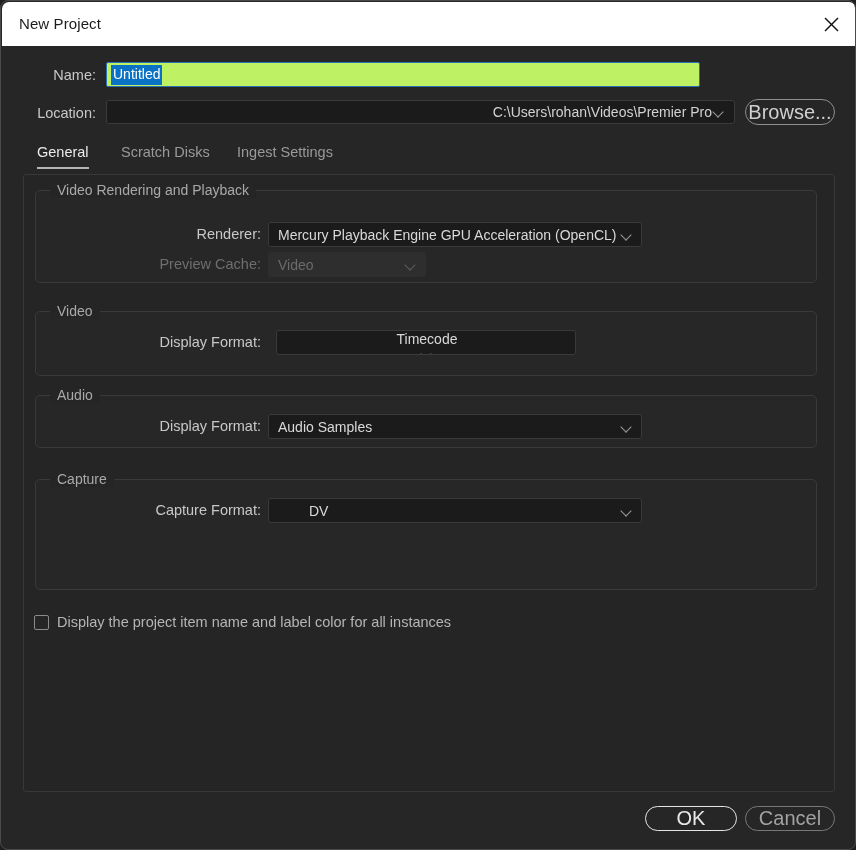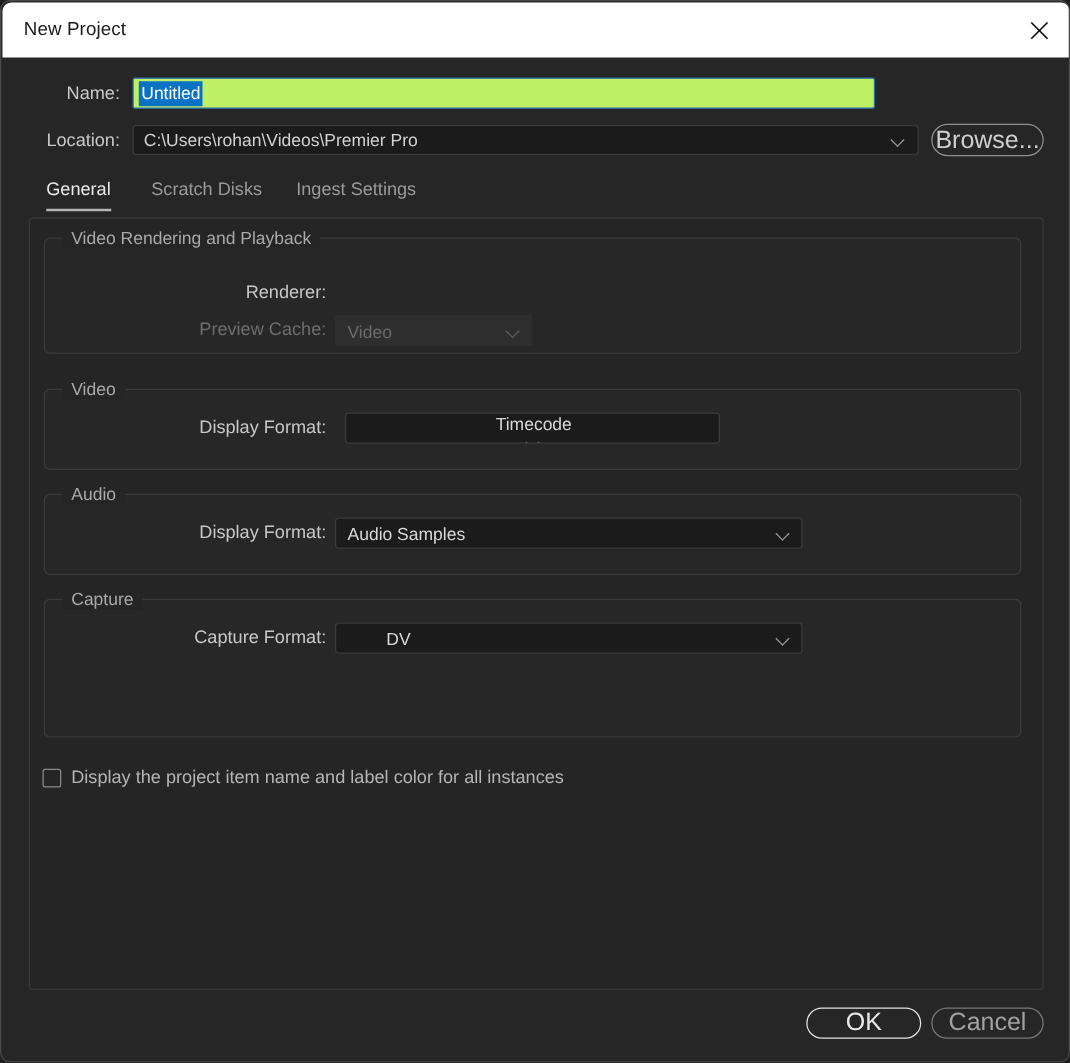--- a/index.html
+++ b/index.html
@@ -100,20 +100,21 @@
     width: 629px;
     height: 24px;
     background: #1b1b1b;
     border: 1px solid #3a3a3a;
     box-sizing: border-box;
     border-radius: 3px;
     display: flex;
     align-items: center;
     padding: 0 8px;
     overflow: hidden;
+    text-align: right;
   }
   .location-input .val {
     font-size: 14px;
     color: #d2d2d2;
     white-space: nowrap;
     flex: 1;
   }
 
   .chev {
     flex: 0 0 auto;
@@ -313,37 +314,41 @@
     <div class="tab active" style="left:14px;">General</div>
     <div class="tab" style="left:98px;">Scratch Disks</div>
     <div class="tab" style="left:214px;">Ingest Settings</div>
   </div>
 
   <div class="tabpanel">
 
     <div class="group" style="left:11px; top:15px; width:782px; height:93px;">
       <span class="group-title">Video Rendering and Playback</span>
       <div class="lbl" style="left:0px; top:35px; width:225px;">Renderer:</div>
+      <div class="ddl" style="left:232px; top:31px; width:374px;">
+        <span class="val">Mercury Playback Engine GPU Acceleration (OpenCL)</span>
+        <span class="chev"></span>
+      </div>
       <div class="lbl dim" style="left:0px; top:65px; width:225px;">Preview Cache:</div>
       <div class="ddl disabled" style="left:232px; top:61px; width:158px;">
         <span class="val">Video</span>
         <span class="chev dimchev"></span>
       </div>
     </div>
 
     <div class="group" style="left:11px; top:136px; width:782px; height:65px;">
       <span class="group-title">Video</span>
       <div class="lbl" style="left:0px; top:22px; width:225px;">Display Format:</div>
       <div class="ddl" style="left:240px; top:18px; width:300px;flex-direction:column;">
         <span class="val">Timecode</span>
         <span class="chev"></span>
       </div>
     </div>
 
-    <div class="group" style="left:11px; top:220px; width:782px; height:65px;">
+    <div class="group" style="left:11px; top:220px; width:782px; height:53px;">
       <span class="group-title">Audio</span>
       <div class="lbl" style="left:0px; top:22px; width:225px;">Display Format:</div>
       <div class="ddl" style="left:232px; top:18px; width:374px;">
         <span class="val">Audio Samples</span>
         <span class="chev"></span>
       </div>
     </div>
 
     <div class="group" style="left:11px; top:304px; width:782px; height:111px;">
       <span class="group-title">Capture</span>

